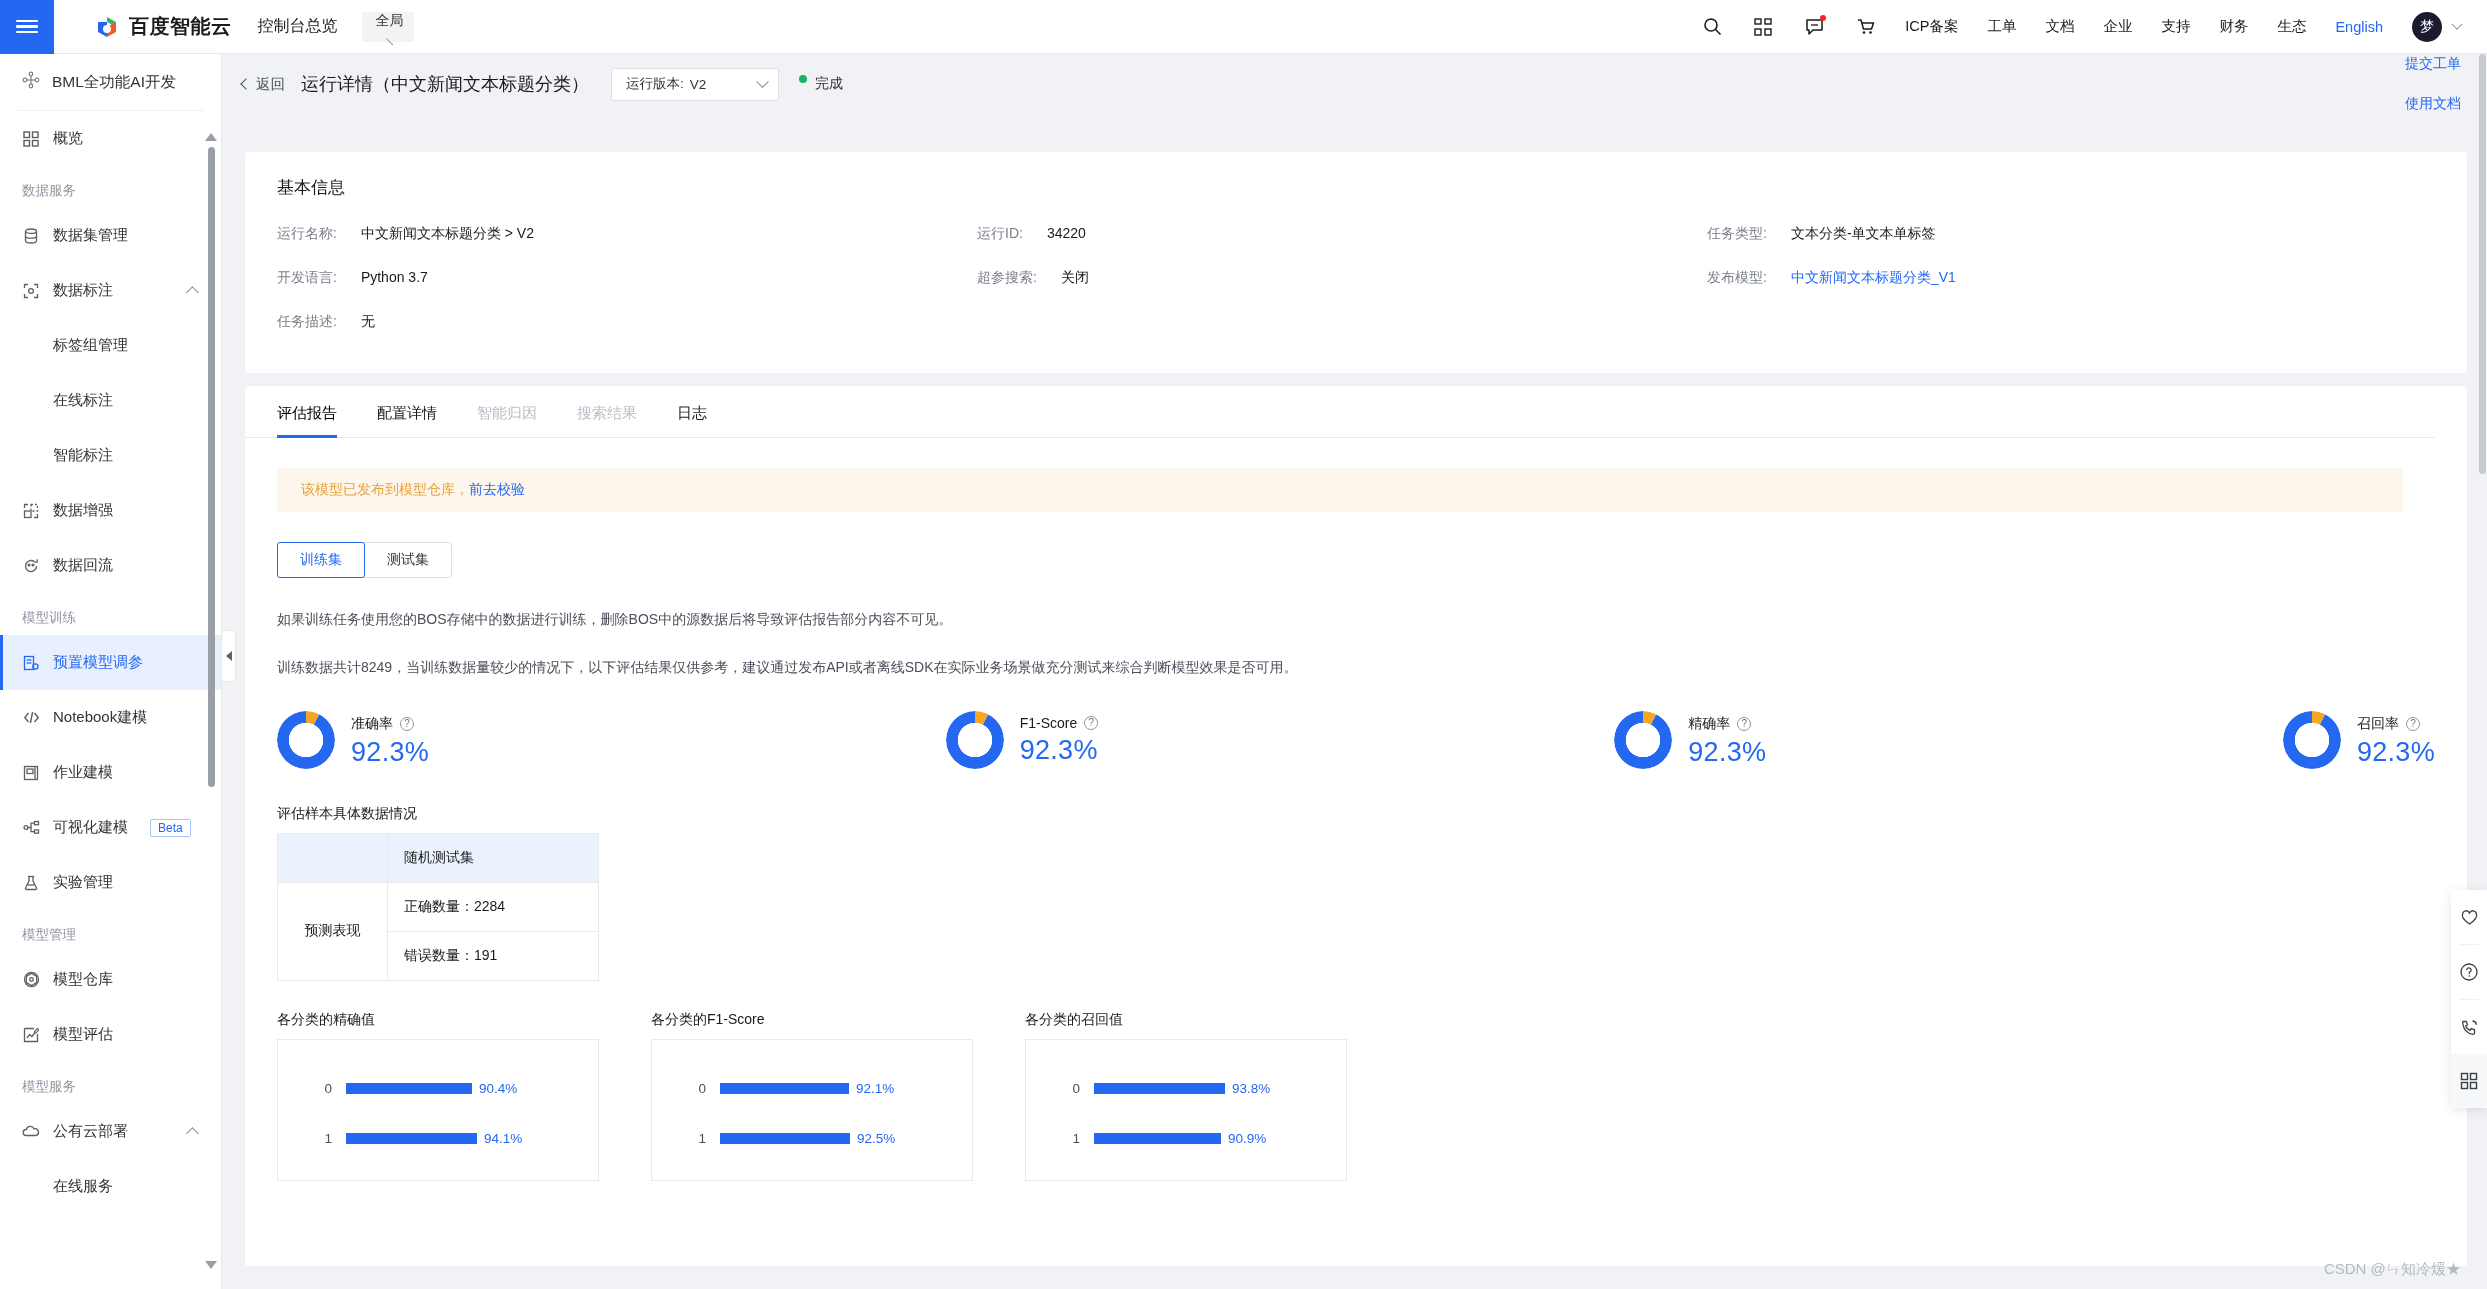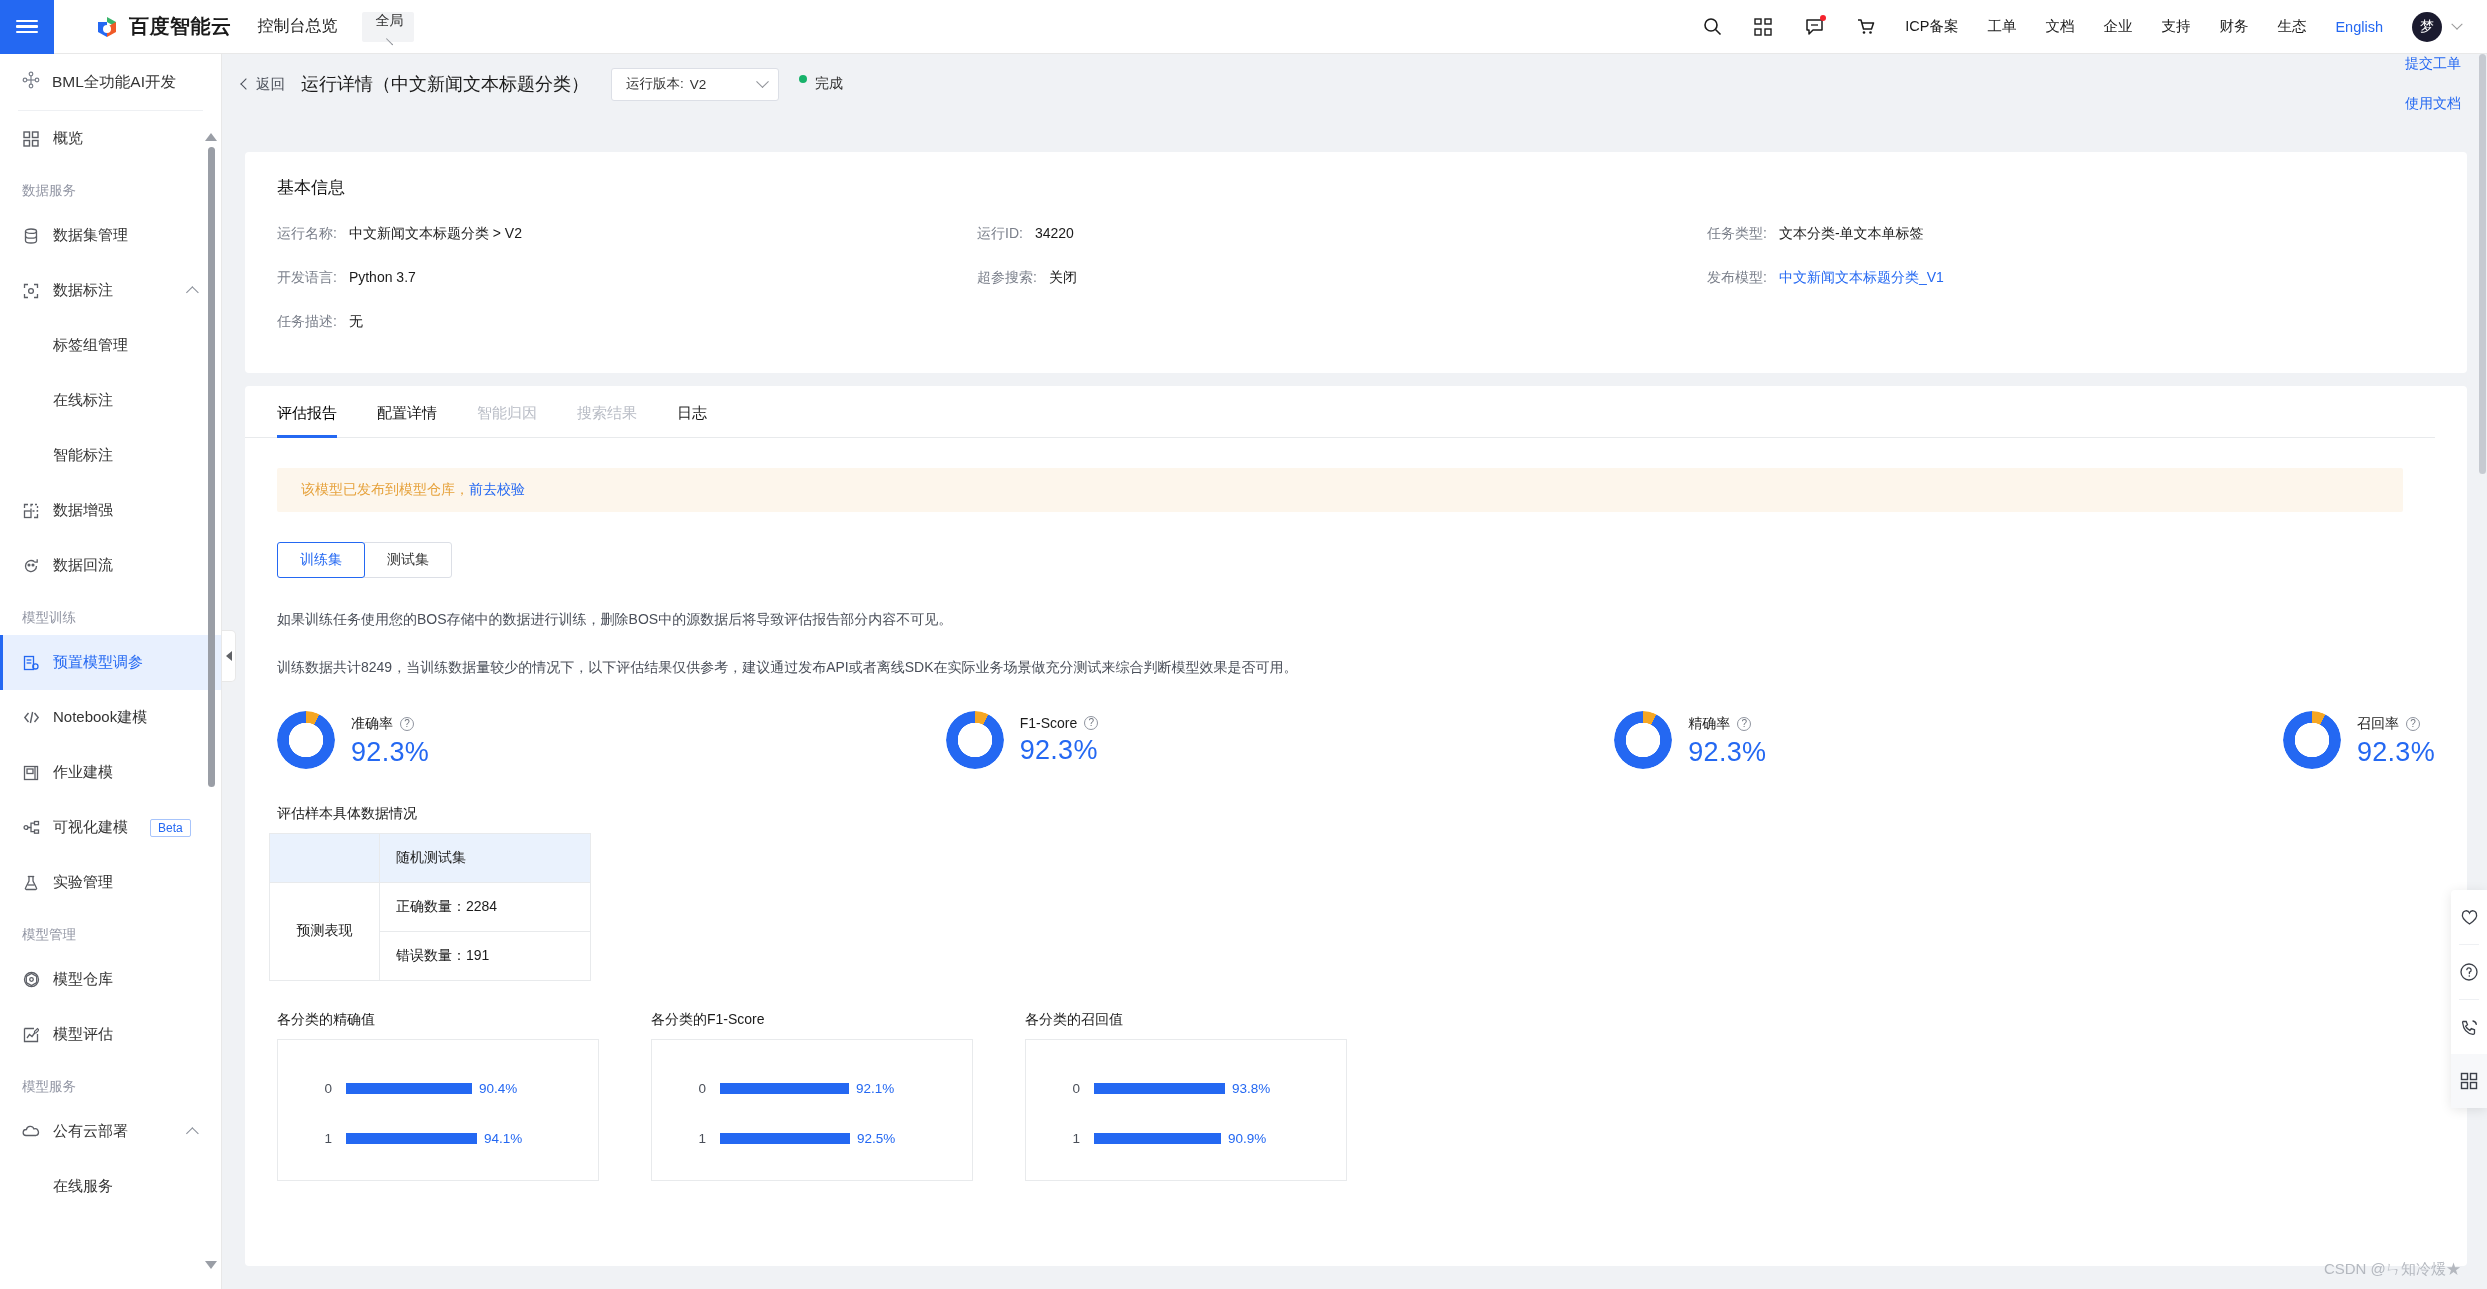--- a/index.html
+++ b/index.html
@@ -92,21 +92,21 @@
   .status-pill { margin-left: 20px; display:flex; align-items:flex-start; gap:8px; font-size:14px; color:#333; }
   .status-dot { width:8px; height:8px; border-radius:50%; background:#17b26a; }
   .head-links { margin-left:auto; display:flex; gap:22px;flex-direction:column; }
   .head-links a { font-size: 14px; color:#2468f2; cursor:pointer; text-decoration:none; }
 
   
   .card { background:#fff; border-radius: 4px; }
   .info-card { position:absolute; top: 152px; left: 245px; width: 2222px; height: 221px; padding: 24px 32px; }
   .card-title { font-size: 17px; color: #1b1b1b; margin-bottom: 26px; }
   .info-grid { display: grid; grid-template-columns: 700px 730px 1fr; row-gap: 26px; }
-  .kv { display:flex; font-size: 14px; }
+  .kv { display:flex; font-size: 14px; gap: 12px; }
   .kv .k { color: #7a7f8a; white-space: nowrap; }
   .kv .v { color: #1b1b1b; margin-left: 12px; }
   .kv .v.link { color: #2468f2; cursor:pointer; }
 
   .main-card { position:absolute; top: 386px; left: 245px; width: 2222px; height: 880px; padding: 0 32px 0 0; overflow:hidden; }
 
   .tabs { display:flex; gap: 40px; padding: 18px 0 0 32px; border-bottom: 1px solid #e8eaec; position:relative; }
   .tab { font-size: 15px; color:#1b1b1b; padding-bottom: 14px; cursor:pointer; position:relative; }
   .tab.active { color: #000000; }
   .tab.active::after { content:""; position:absolute; left:0; right:0; bottom:-1px; height:3px; background:#2468f2; }
@@ -135,21 +135,21 @@
            -webkit-mask: radial-gradient(circle, transparent 17px, #000 17.5px);
            mask: radial-gradient(circle, transparent 17px, #000 17.5px); }
   .metric-txt { padding-top: 4px; }
   .metric-label { font-size: 14px; color:#1b1b1b; display:flex; align-items:center; gap:7px; }
   .qmark { width:14px; height:14px; border-radius:50%; border:1px solid #9095a0; color:#70757f;
            font-size: 10px; display:flex; align-items:center; justify-content:center; cursor:pointer; }
   .metric-value { font-size: 27px; color: #2468f2; margin-top: 4px; letter-spacing: 0.3px; }
 
   
   .tbl-title { margin: 36px 0 10px 32px; font-size: 14px; color:#1b1b1b; }
-  .tbl { margin-left: 24px; width: 322px; border: 1px solid #e8eaec; border-collapse: collapse; }
+  .tbl { margin-left: 32px; width: 322px; border: 1px solid #e8eaec; border-collapse: collapse; }
   .tbl td { border: 1px solid #e8eaec; font-size: 14px; color:#1b1b1b; height: 49px; padding: 0 16px; }
   .tbl .hdr { background: #eaf2fd; }
   .tbl .hdr .blank { width: 110px; }
   .tbl .rowlabel { width: 110px; text-align:center; }
 
   
   .charts { margin: 30px 0 0 32px; display:flex; gap: 52px; }
   .chartbox { width: 322px; }
   .chart-title { font-size: 14px; color:#1b1b1b; margin-bottom: 10px; }
   .chart-body { border: 1px solid #e8eaec; height: 142px; padding: 24px 0 0 0; }

